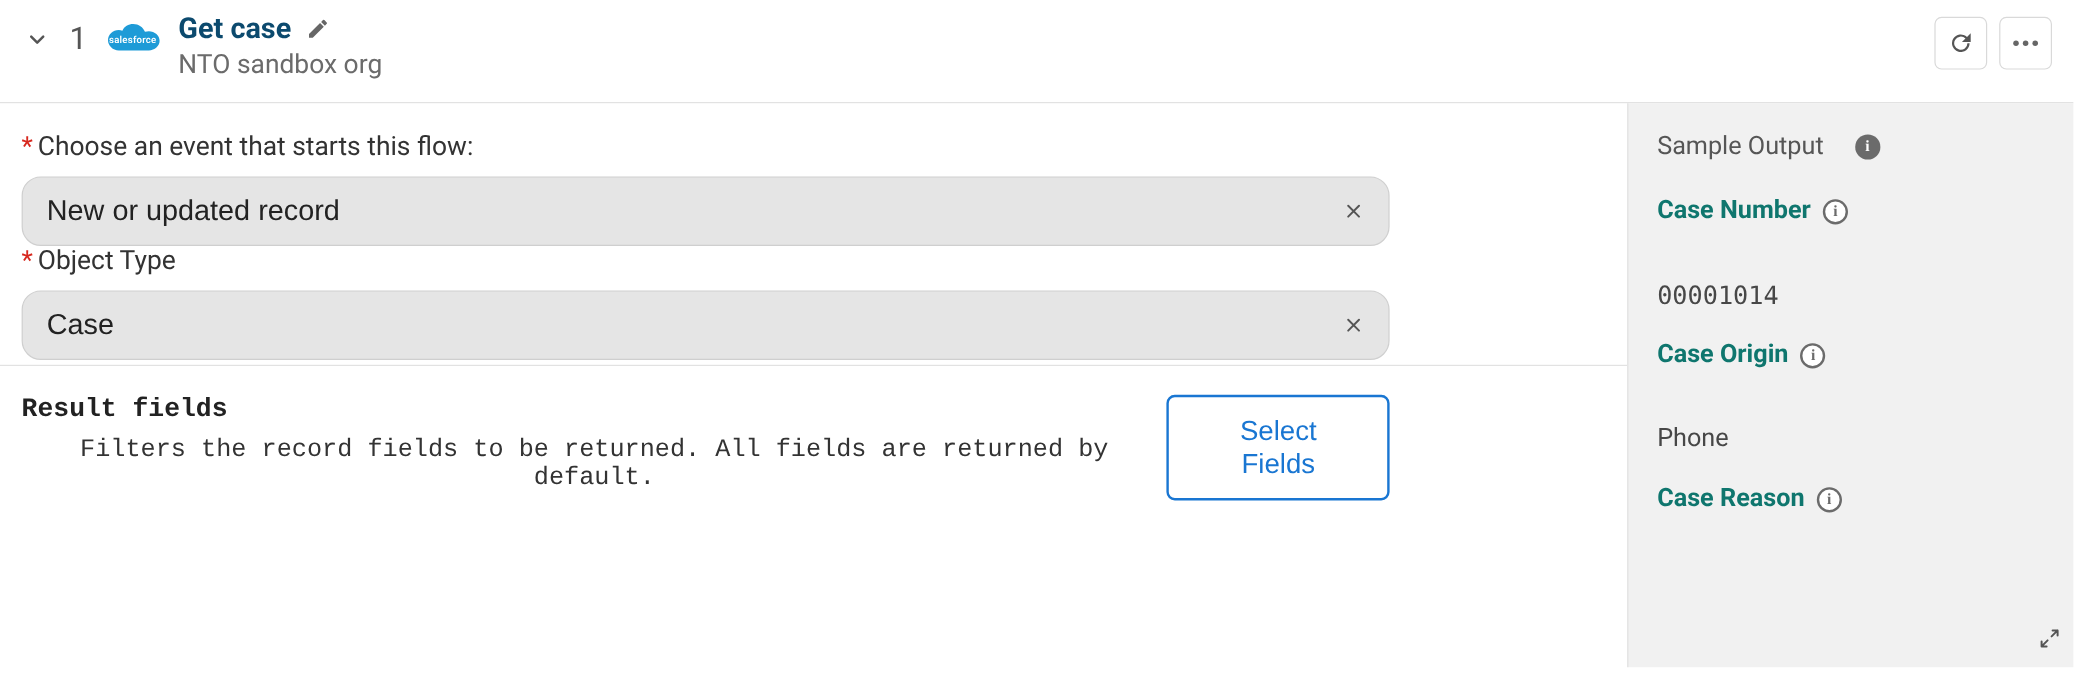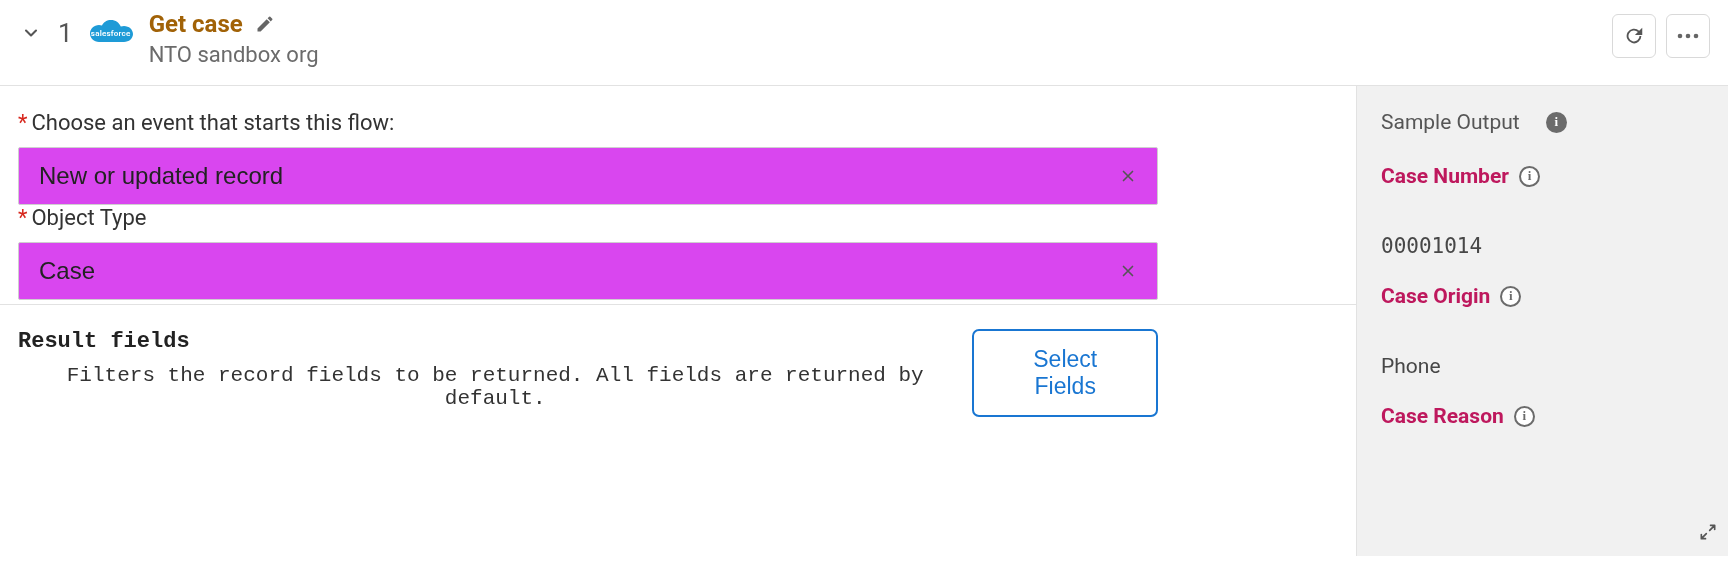--- a/index.html
+++ b/index.html
@@ -60,21 +60,21 @@
       gap: 4px;
     }
     .title-row {
       display: flex;
       align-items: center;
       gap: 10px;
     }
     .title-text {
       font-size: 24px;
       font-weight: 700;
-      color: #a16207;
+      color: #0c4a6e;
     }
     .subtitle-text {
       font-size: 22px;
       color: #6b6b6b;
     }
     .header-right {
       display: flex;
       gap: 10px;
       align-items: flex-start;
       margin-top: 4px;
@@ -113,25 +113,25 @@
     }
     .combo {
       position: relative;
       width: 100%;
       max-width: 1140px;
     }
     .combo-input {
       width: 100%;
       height: 58px;
       border: 1px solid #cfcfcf;
-      border-radius: 2px;
+      border-radius: 16px;
       font-size: 24px;
       padding: 0 52px 0 20px;
       color: #222;
-      background: #d946ef;
+      background: #e5e5e5;
     }
     .combo-clear {
       position: absolute;
       right: 16px;
       top: 50%;
       transform: translateY(-50%);
       width: 28px;
       height: 28px;
       background: none;
       border: none;
@@ -200,21 +200,21 @@
     }
     .side-label-row {
       display: flex;
       align-items: center;
       gap: 10px;
       margin-bottom: 14px;
     }
     .side-label {
       font-size: 21px;
       font-weight: 700;
-      color: #be185d;
+      color: #0f766e;
     }
     .side-value {
       font-size: 21px;
       color: #474747;
       font-family: ui-monospace, SFMono-Regular, Menlo, monospace;
       margin-top: 46px;
     }
     .side-value.plain {
       font-family: inherit;
     }

